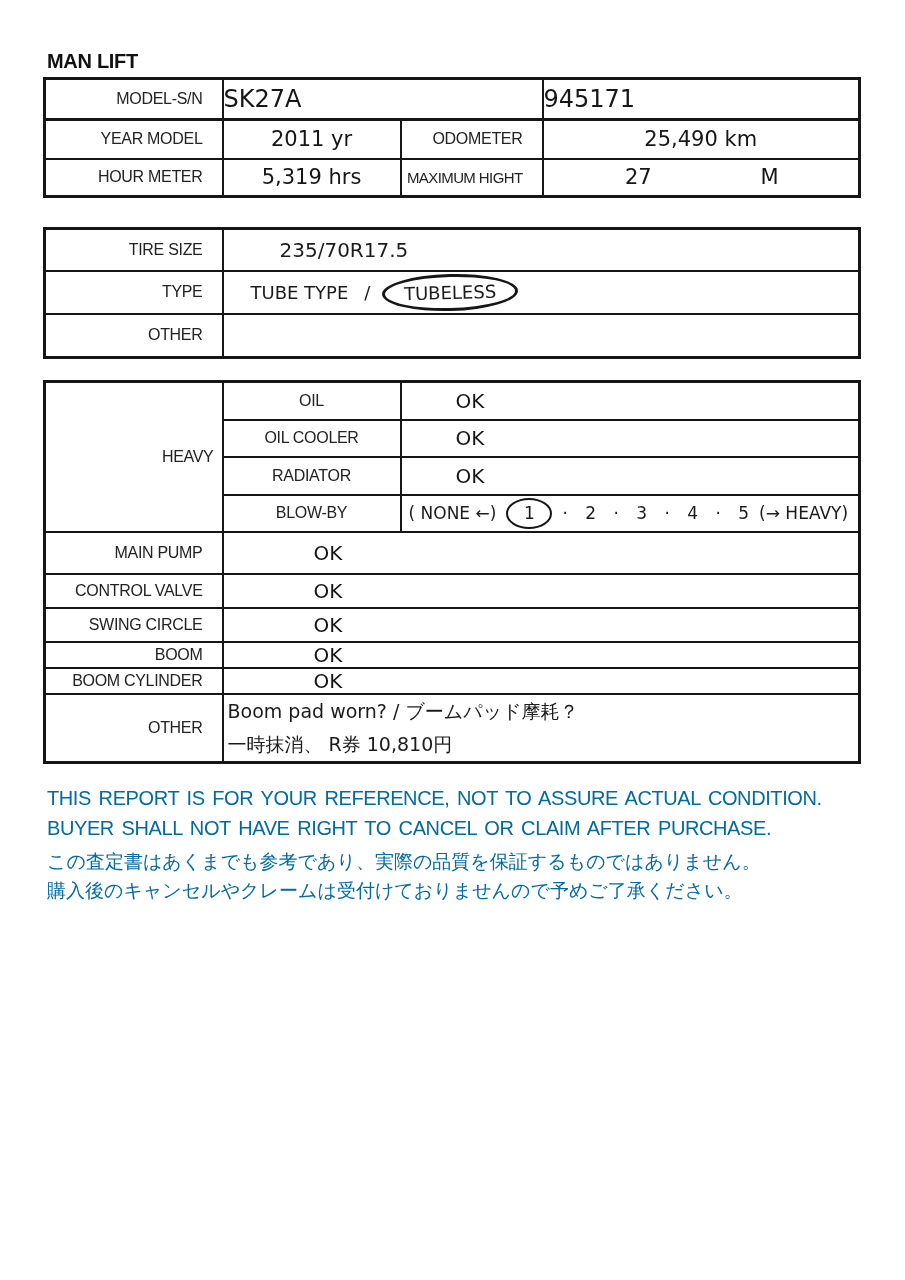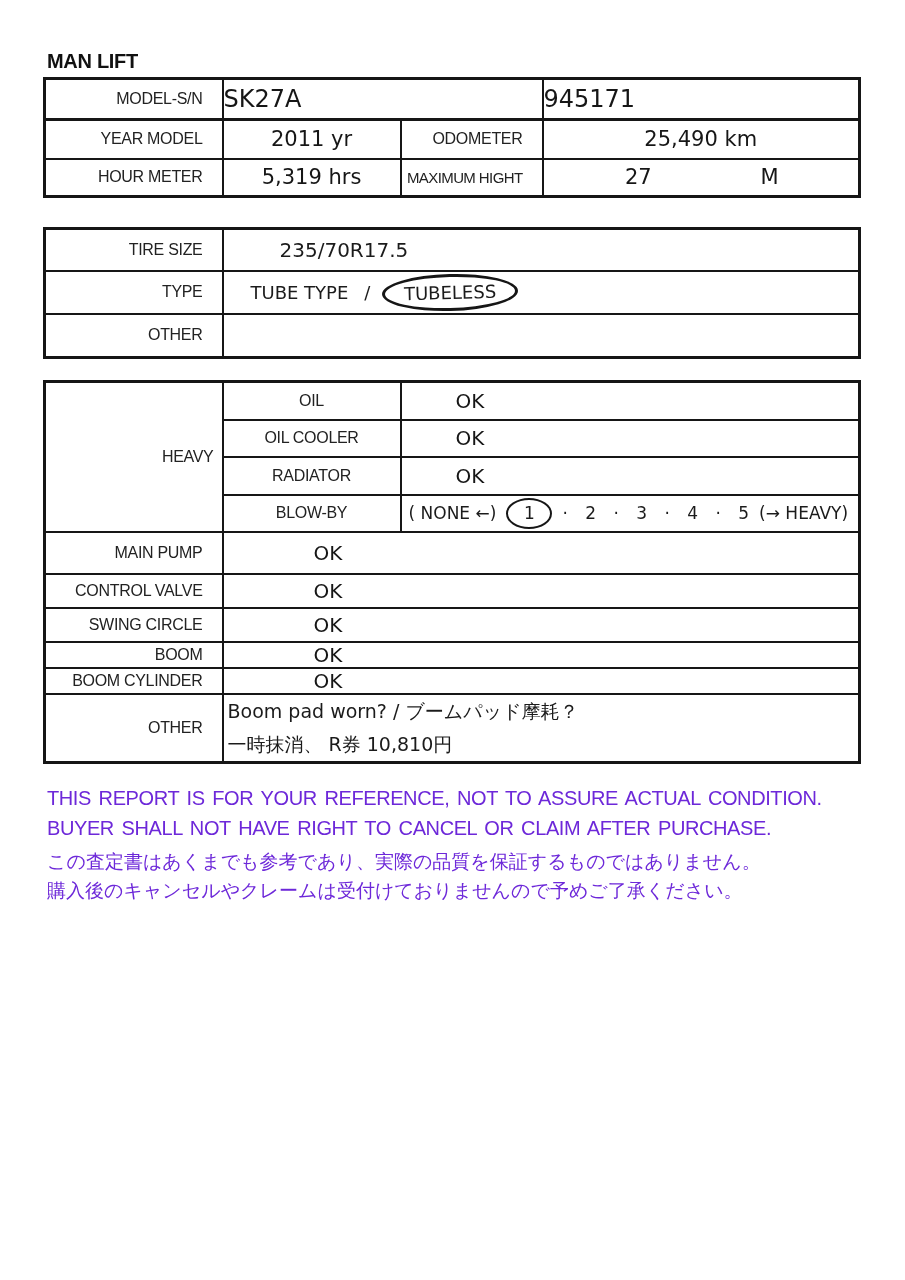--- a/index.html
+++ b/index.html
@@ -138,21 +138,21 @@
     font-size: 19px;
     padding-left: 4px;
     vertical-align: middle;
   }
   .other-line { line-height: 33px; height: 33px; text-align: left; }
 
   .disclaimer {
     position: absolute;
     left: 47px;
     top: 783px;
-    color: #6d28d9;
+    color: #0369a1;
   }
   .disc-en {
     font-size: 20px;
     letter-spacing: -0.4px;
     word-spacing: 2.5px;
     line-height: 30px;
     white-space: nowrap;
   }
   .disc-jp {
     font-size: 19px;

